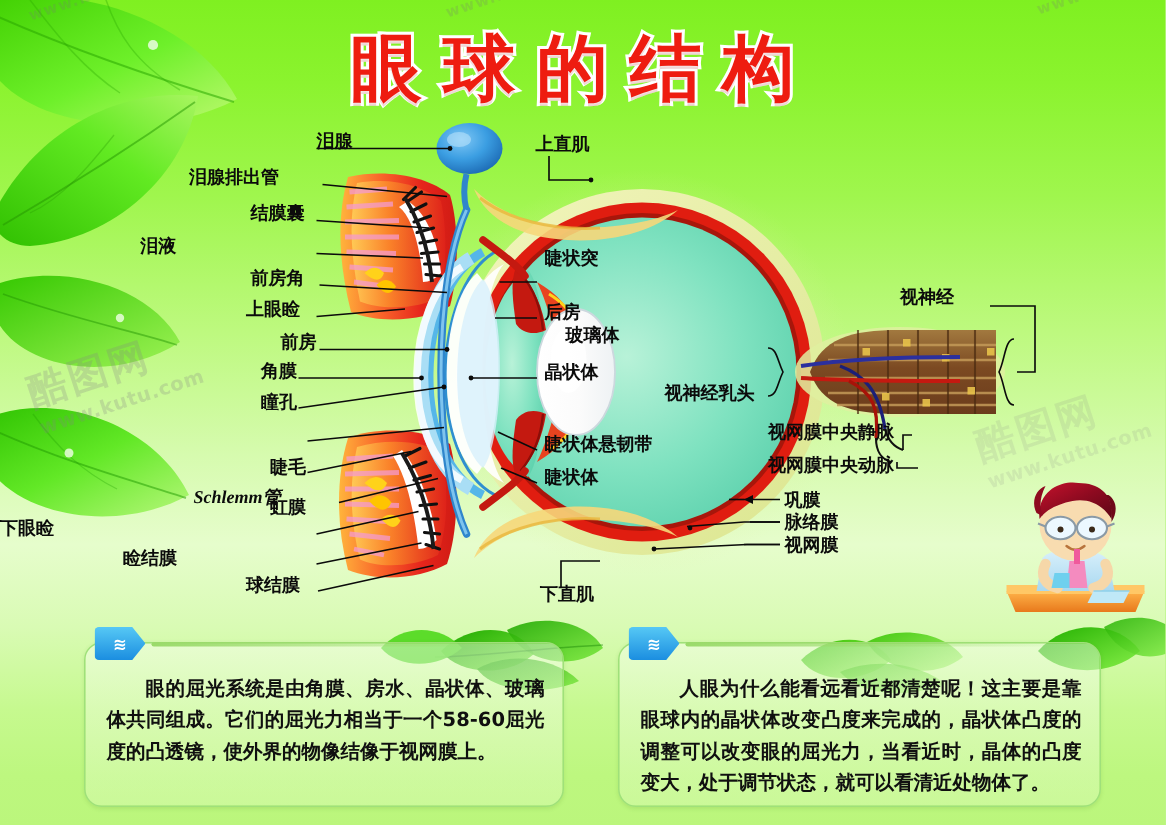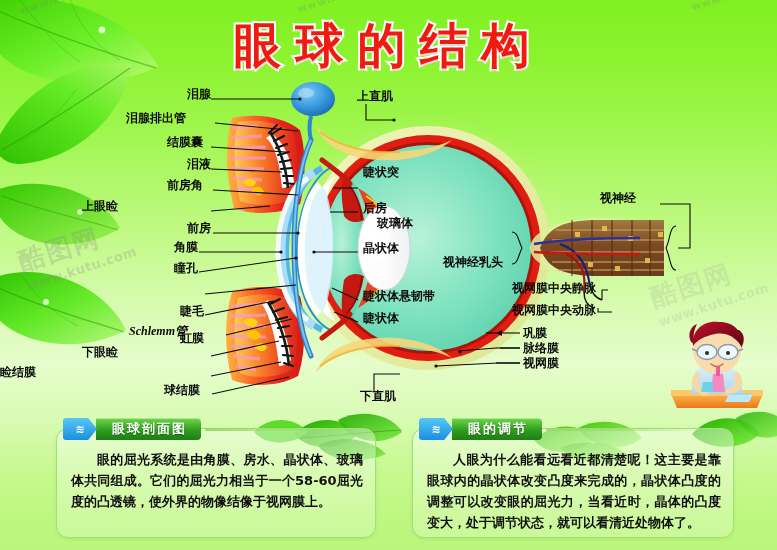--- a/index.html
+++ b/index.html
@@ -500,34 +500,34 @@
       <path d="M520 363 L498 363" stroke="#0b0b0b" stroke-width="1.1" fill="none"></path>
       <circle cx="460" cy="352" r="1.6" fill="#0b0b0b"></circle>
       <circle cx="436" cy="366" r="1.6" fill="#0b0b0b"></circle>
       <path d="M496 348 L458 351" stroke="#0b0b0b" stroke-width="1.1" fill="none"></path>
       <path d="M498 363 L436 366" stroke="#0b0b0b" stroke-width="1.1" fill="none"></path>
       <path d="M496 333 L486 333" stroke="#0b0b0b" stroke-width="1.1" fill="none"></path>
     </g>
   </svg>
 
   <div id="labels">
-      <div class="lbl" style="top: 88px; left: 0px; width: 211px; text-align: right;">泪腺</div>
+      <div class="lbl" style="top: 88px; left: 0px; width: 211px; text-align: right; padding-left: 24px;">泪腺</div>
       <div class="lbl" style="top: 112px; left: 0px; width: 186px; text-align: right;">泪腺排出管</div>
       <div class="lbl" style="top: 136px; left: 0px; width: 203px; text-align: right;">结膜囊</div>
-      <div class="lbl" style="top: 158px; left: 0px; width: 211px; text-align: right;">泪液</div>
+      <div class="lbl" style="top: 158px; left: 0px; width: 211px; text-align: center;">泪液</div>
       <div class="lbl" style="top: 179px; left: 0px; width: 203px; text-align: right;">前房角</div>
-      <div class="lbl" style="top: 200px; left: 0px; width: 200px; text-align: center;">上眼睑</div>
+      <div class="lbl" style="top: 200px; left: 0px; width: 200px; text-align: right;">上眼睑</div>
       <div class="lbl" style="top: 222px; left: 0px; width: 211px; text-align: right;">前房</div>
       <div class="lbl" style="top: 241px; left: 0px; width: 198px; text-align: right;">角膜</div>
       <div class="lbl" style="top: 262px; left: 0px; width: 198px; text-align: right;">瞳孔</div>
       <div class="lbl" style="top: 284px; left: 0px; width: 204px; text-align: right; margin-top: 48px;">虹膜</div>
       <div class="lbl" style="top: 305px; left: 0px; width: 204px; text-align: right;">睫毛</div>
       <div class="lbl lbl-lat" style="top: 325px; left: 0px; width: 187px; text-align: right;">Schlemm管</div>
-      <div class="lbl" style="top: 346px; left: 0px; width: 200px; text-align: center;">下眼睑</div>
-      <div class="lbl" style="top: 366px; left: 0px; width: 200px; text-align: left;">睑结膜</div>
+      <div class="lbl" style="top: 346px; left: 0px; width: 200px; text-align: left;">下眼睑</div>
+      <div class="lbl" style="top: 366px; left: 0px; width: 200px; text-align: center;">睑结膜</div>
       <div class="lbl" style="top: 384px; left: 0px; width: 200px; text-align: right;">球结膜</div>
       <div class="lbl" style="top: 90px; left: 357px;">上直肌</div>
       <div class="lbl" style="top: 166px; left: 363px;">睫状突</div>
       <div class="lbl" style="top: 202px; left: 363px;">后房</div>
       <div class="lbl" style="top: 217px; left: 377px;">玻璃体</div>
       <div class="lbl" style="top: 242px; left: 363px;">晶状体</div>
       <div class="lbl" style="top: 290px; left: 363px;">睫状体悬韧带</div>
       <div class="lbl" style="top: 312px; left: 363px;">睫状体</div>
       <div class="lbl" style="top: 390px; left: 360px;">下直肌</div>
       <div class="lbl" style="top: 256px; left: 443px;">视神经乳头</div>
@@ -585,28 +585,26 @@
     <path d="M52 62 L62 62 L64 80 L50 80 Z" fill="#f48bbf"></path>
     <rect x="55" y="54" width="4" height="10" fill="#f05a9c"></rect>
     <path d="M42 70 L52 70 L52 80 L40 80 Z" fill="#6fd0ee"></path>
     <path d="M68 82 L92 82 L88 90 L64 90 Z" fill="#bfe8f7"></path>
     <path d="M68 82 L92 82" stroke="#8fd0ea" stroke-width="1"></path>
   </svg>
 
   <div class="panel" id="panel0" style="left:56px;top:428px;width:318px;height:108px;">
     <div class="panel-head" style="width:300px;">
       <div class="chev">≋</div>
-      <div class="tab">眼球剖面图</div>
       <div class="tab-tail"></div>
     </div>
     <div class="panel-body">眼的屈光系统是由角膜、房水、晶状体、玻璃体共同组成。它们的屈光力相当于一个58-60屈光度的凸透镜，使外界的物像结像于视网膜上。</div>
   </div>
 
   <div class="panel" id="panel1" style="left:412px;top:428px;width:320px;height:108px;">
     <div class="panel-head" style="width:300px;">
       <div class="chev">≋</div>
-      <div class="tab">眼的调节</div>
       <div class="tab-tail"></div>
     </div>
     <div class="panel-body">人眼为什么能看远看近都清楚呢！这主要是靠眼球内的晶状体改变凸度来完成的，晶状体凸度的调整可以改变眼的屈光力，当看近时，晶体的凸度变大，处于调节状态，就可以看清近处物体了。</div>
   </div>
 
 </div>
 
 </body></html>

